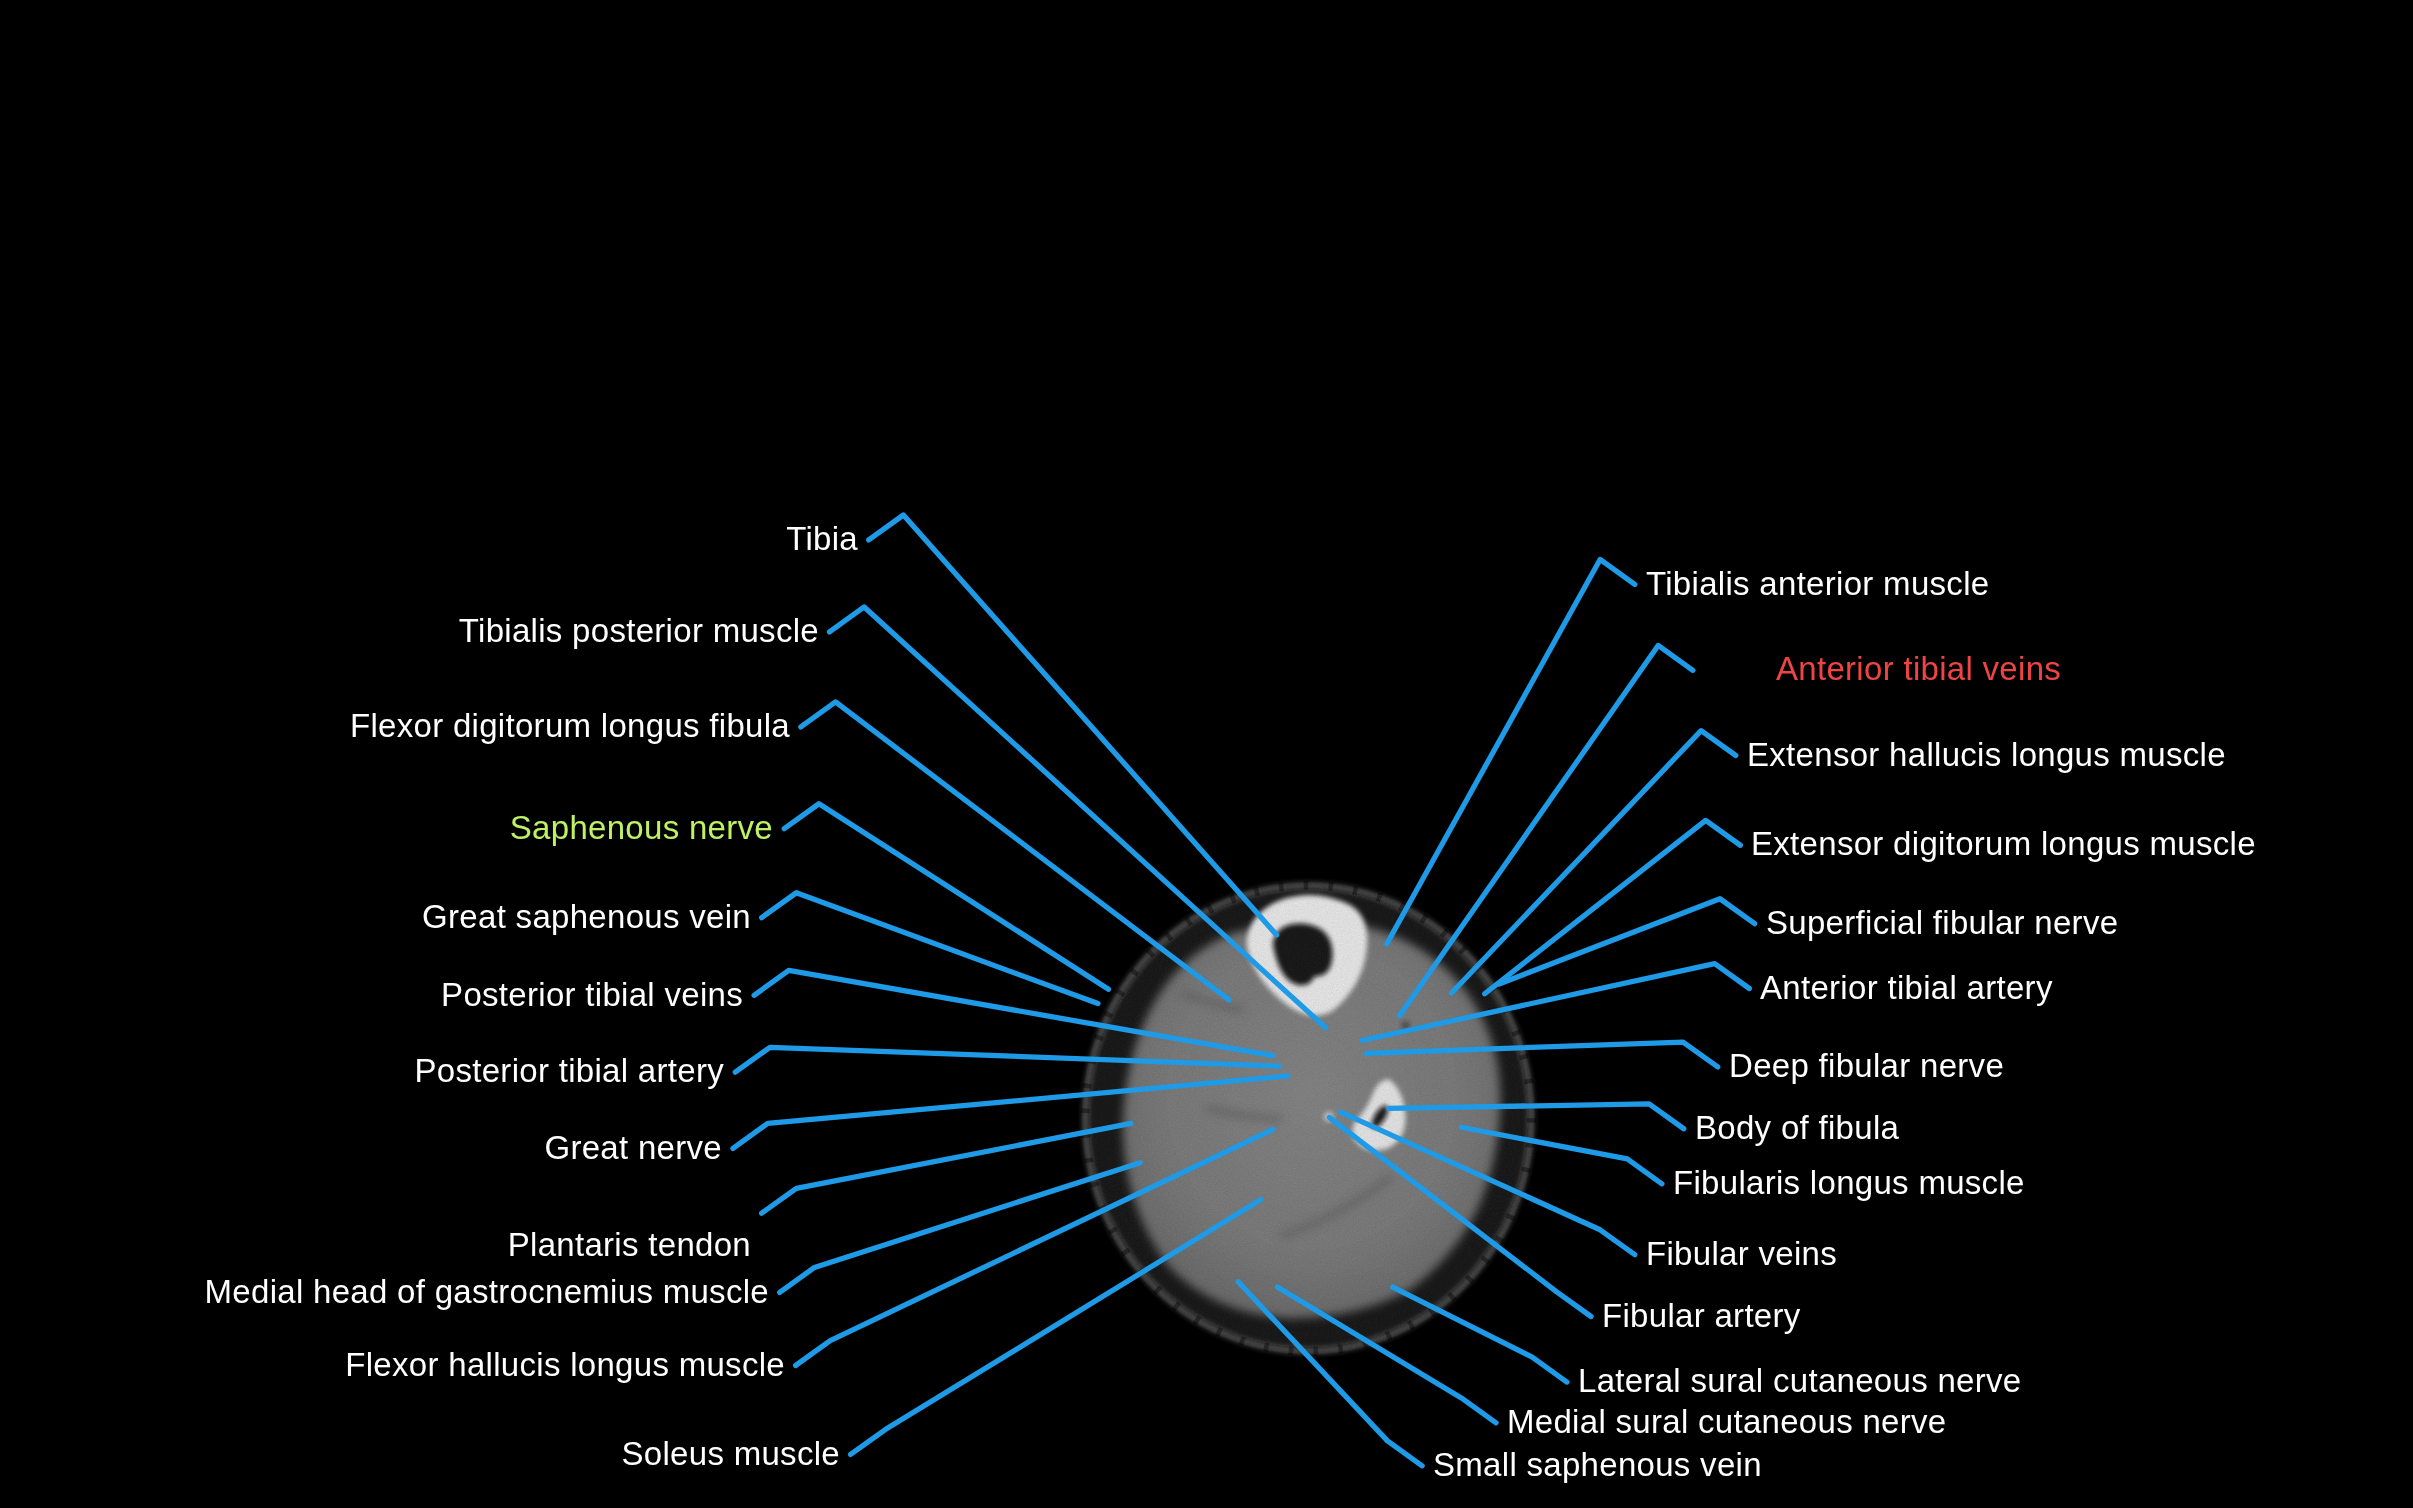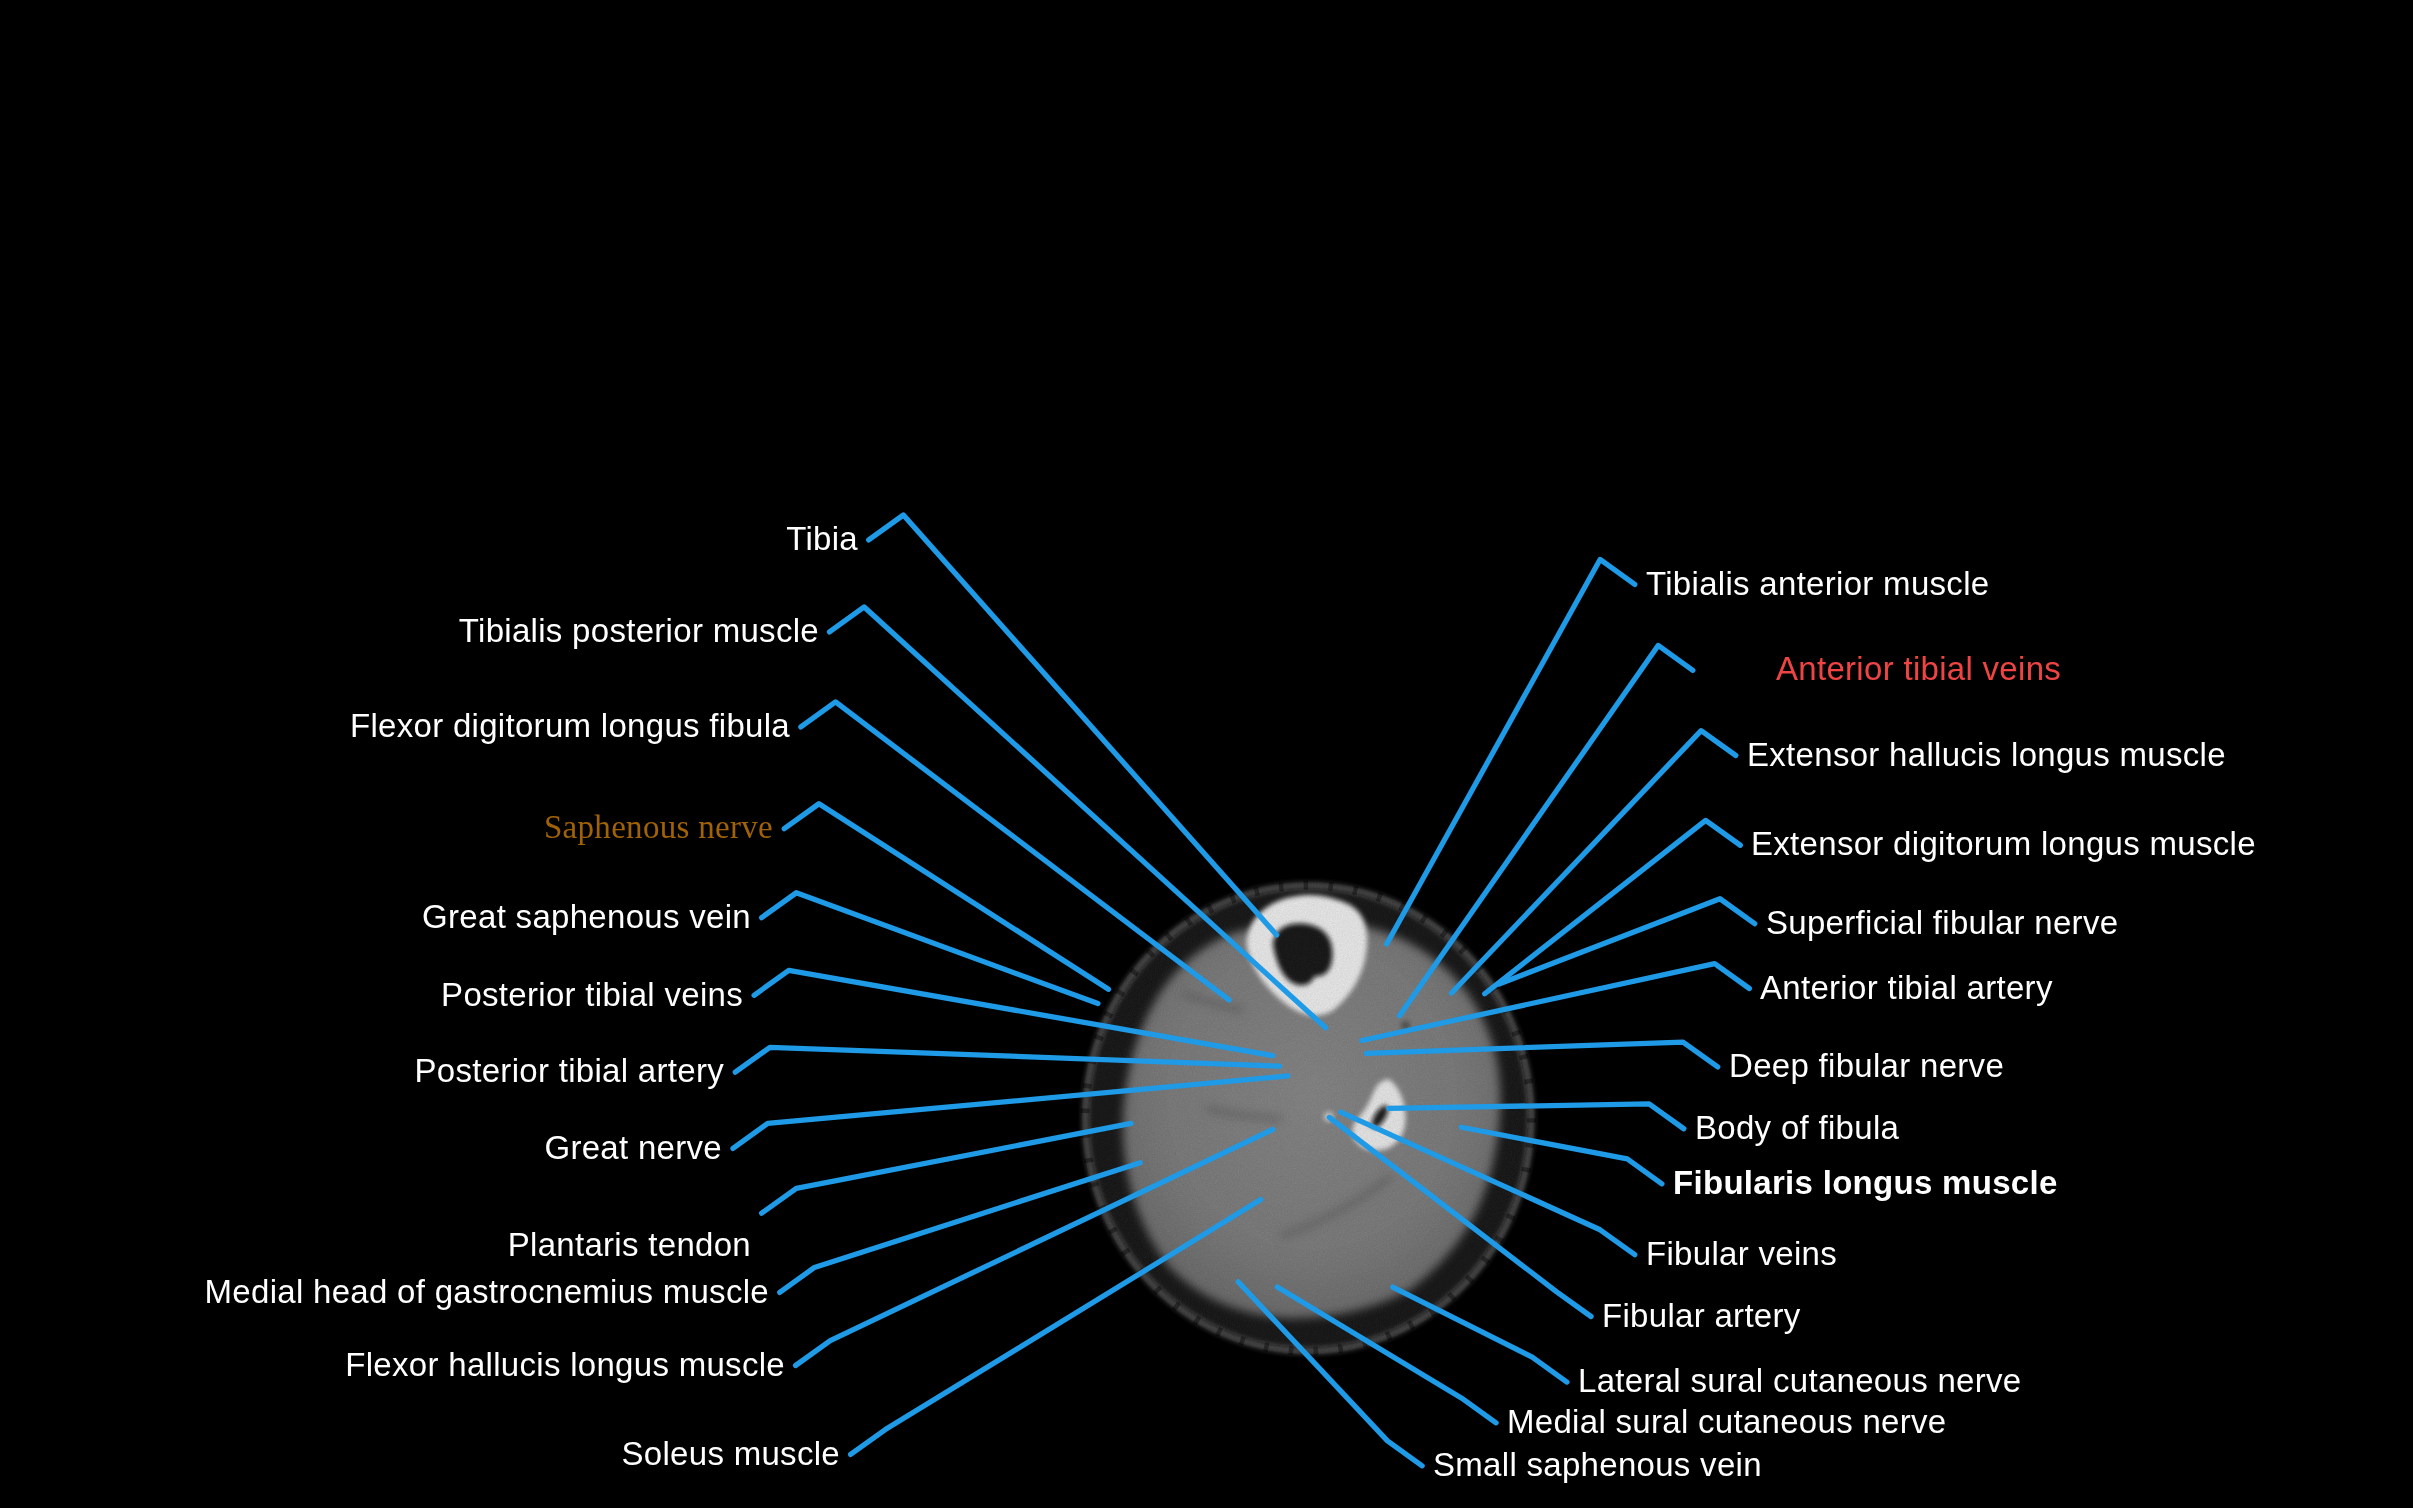--- a/index.html
+++ b/index.html
@@ -133,38 +133,38 @@
         <polyline points="2078,1833 2032,1800 1847,1707"></polyline>
         <polyline points="1984,1887 1938,1854 1694,1707"></polyline>
         <polyline points="1886,1944 1840,1911 1642,1700"></polyline>
       </g>
   </svg>
 
   <div id="labels">
       <div class="label left" style="top: 540px; color: rgb(255, 255, 255); right: 1555px;">Tibia</div>
       <div class="label left" style="top: 632px; color: rgb(255, 255, 255); right: 1594px;">Tibialis posterior muscle</div>
       <div class="label left" style="top: 727px; color: rgb(255, 255, 255); right: 1623px;">Flexor digitorum longus fibula</div>
-      <div class="label left" style="top: 829px; color: #a16207; right: 1640px; font-family: Liberation Serif, serif;">Saphenous nerve</div>
+      <div class="label left" style="top: 829px; color: #bef264; right: 1640px;">Saphenous nerve</div>
       <div class="label left" style="top: 918px; color: rgb(255, 255, 255); right: 1662px;">Great saphenous vein</div>
       <div class="label left" style="top: 996px; color: rgb(255, 255, 255); right: 1670px;">Posterior tibial veins</div>
       <div class="label left" style="top: 1072px; color: rgb(255, 255, 255); right: 1689px;">Posterior tibial artery</div>
       <div class="label left" style="top: 1149px; color: rgb(255, 255, 255); right: 1691px;">Great nerve</div>
       <div class="label left" style="top: 1214px; color: rgb(255, 255, 255); right: 1662px; margin-top: 32px;">Plantaris tendon</div>
       <div class="label left" style="top: 1293px; color: rgb(255, 255, 255); right: 1644px;">Medial head of gastrocnemius muscle</div>
       <div class="label left" style="top: 1366px; color: rgb(255, 255, 255); right: 1628px;">Flexor hallucis longus muscle</div>
       <div class="label left" style="top: 1455px; color: rgb(255, 255, 255); right: 1573px;">Soleus muscle</div>
       <div class="label right" style="top: 585px; color: rgb(255, 255, 255); left: 1646px;">Tibialis anterior muscle</div>
       <div class="label right" style="top: 670px; color: #ef4444; left: 1776px; text-align: right;">Anterior tibial veins</div>
       <div class="label right" style="top: 756px; color: rgb(255, 255, 255); left: 1747px;">Extensor hallucis longus muscle</div>
       <div class="label right" style="top: 845px; color: rgb(255, 255, 255); left: 1751px;">Extensor digitorum longus muscle</div>
       <div class="label right" style="top: 924px; color: rgb(255, 255, 255); left: 1766px;">Superficial fibular nerve</div>
       <div class="label right" style="top: 989px; color: rgb(255, 255, 255); left: 1760px;">Anterior tibial artery</div>
       <div class="label right" style="top: 1067px; color: rgb(255, 255, 255); left: 1729px;">Deep fibular nerve</div>
       <div class="label right" style="top: 1129px; color: rgb(255, 255, 255); left: 1695px;">Body of fibula</div>
-      <div class="label right" style="top: 1184px; color: rgb(255, 255, 255); left: 1673px; font-weight: bold;">Fibularis longus muscle</div>
+      <div class="label right" style="top: 1184px; color: rgb(255, 255, 255); left: 1673px;">Fibularis longus muscle</div>
       <div class="label right" style="top: 1255px; color: rgb(255, 255, 255); left: 1646px;">Fibular veins</div>
       <div class="label right" style="top: 1317px; color: rgb(255, 255, 255); left: 1602px;">Fibular artery</div>
       <div class="label right" style="top: 1382px; color: rgb(255, 255, 255); left: 1578px;">Lateral sural cutaneous nerve</div>
       <div class="label right" style="top: 1423px; color: rgb(255, 255, 255); left: 1507px;">Medial sural cutaneous nerve</div>
       <div class="label right" style="top: 1466px; color: rgb(255, 255, 255); left: 1433px;">Small saphenous vein</div>
     </div>
 </div>
 
 
 </body></html>

